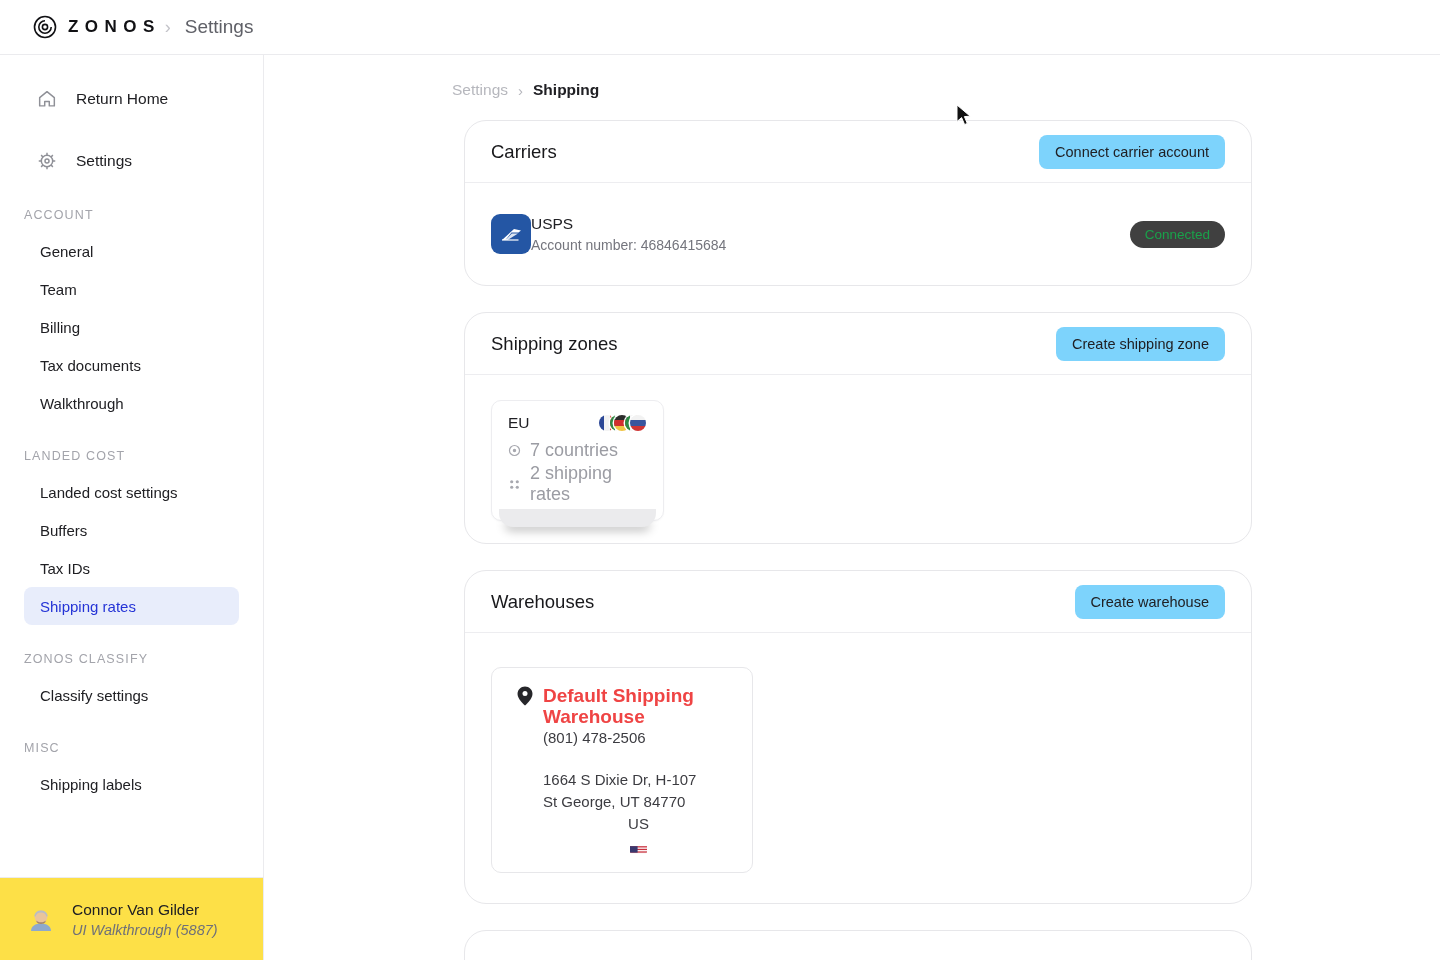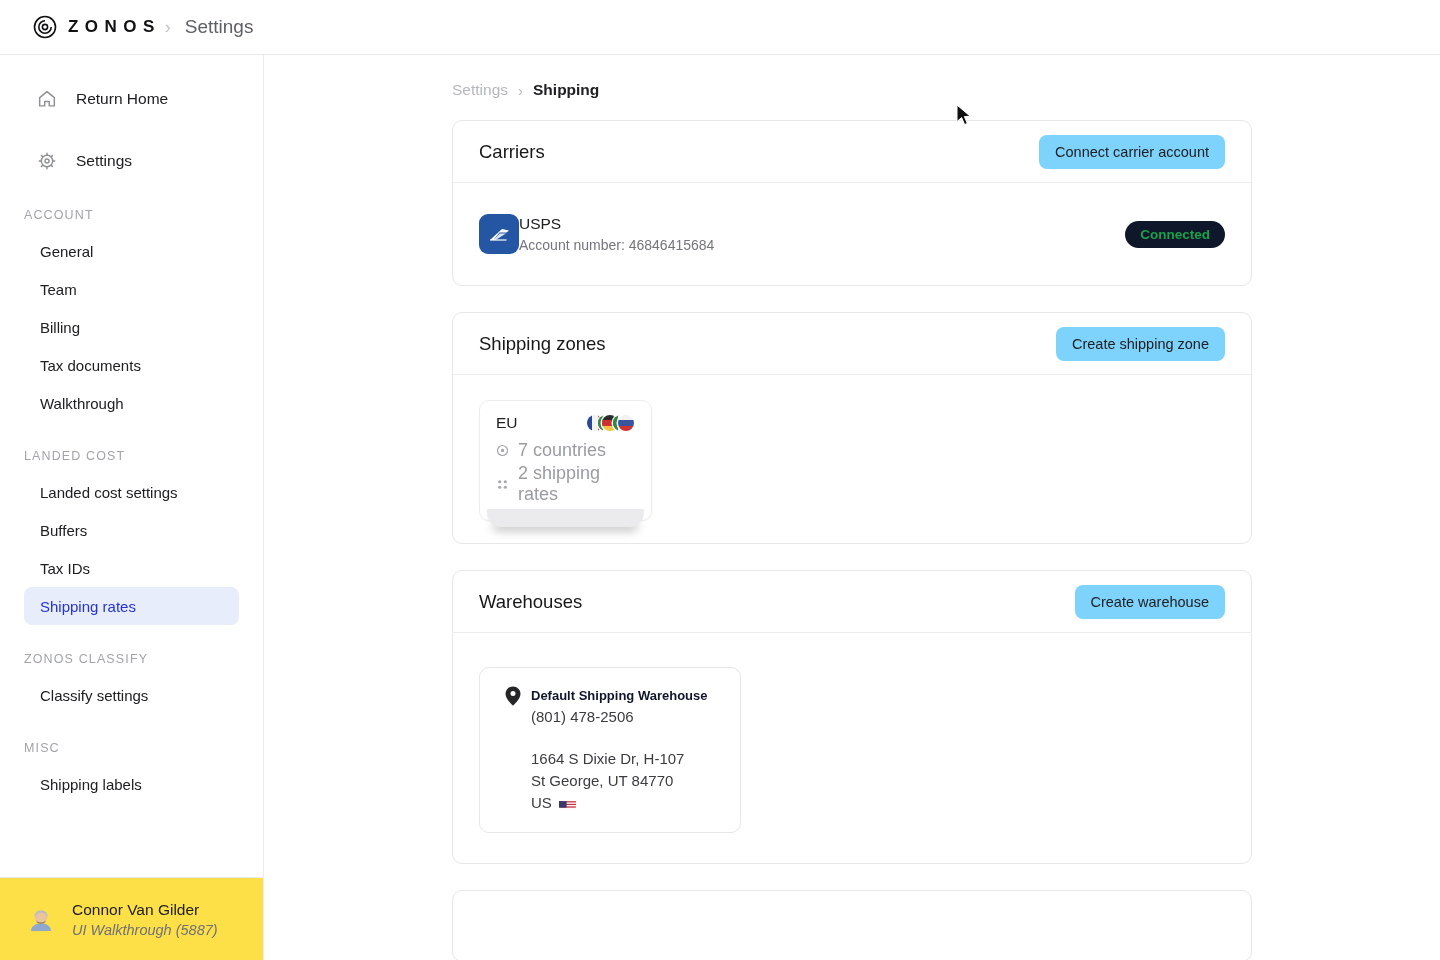--- a/index.html
+++ b/index.html
@@ -40,35 +40,35 @@
   .side-user .uname { font-size:15.5px; color:#202024; }
   .side-user .uorg { font-size:14.5px; color:#6f7078; font-style:italic; margin-top:3px; }
 
   
   .content { width:800px; margin-left:188px; padding-top:26px; }
   .breadcrumb { display:flex; align-items:center; gap:10px; font-size:15.5px; margin-bottom:21px; }
   .breadcrumb .parent { color:#b6b7bd; cursor:pointer; }
   .breadcrumb .sep { color:#b6b7bd; font-size:15px; }
   .breadcrumb .current { color:#202024; font-weight:600; }
 
-  .card { border:1px solid #e7e7ea; border-radius:10px; margin-bottom:26px; background:#fff; }
+  .card { border:1px solid #e7e7ea; border-radius:22px; margin-bottom:26px; background:#fff;margin-left:12px; }
   .card-header { height:62px; display:flex; align-items:center;
     justify-content:space-between; padding:0 26px; border-bottom:1px solid #ededf0; }
   .card-title { font-size:18.5px; color:#18181b; font-weight:500; }
   .btn { background:#7dd3fc; border:none; border-radius:8px; padding:0 16px;
     height:34px; font-size:14.5px; color:#202024; font-family:inherit; cursor:pointer; }
 
   
   .carrier-row { display:flex; align-items:center; padding:31px 26px; cursor:pointer; }
   .carrier-logo { width:40px; height:40px; border-radius:9px; background:#2456a4;
     display:flex; align-items:center; justify-content:center; flex-shrink:0; }
   .carrier-name { font-size:15.5px; color:#202024; }
   .carrier-account { font-size:14px; color:#74757d; margin-top:4px; }
-  .badge-connected { margin-left:auto; background:#0f172a; color:#19a24a;
-    font-size:13.5px; font-weight:700; border-radius:999px; padding:6px 15px; }
+  .badge-connected { margin-left:auto; background:#404040; color:#19a24a;
+    font-size:13.5px; font-weight:400; border-radius:999px; padding:6px 15px; }
 
   
   .zones-body { padding:25px 26px 22px; }
   .zone-card { position:relative; width:173px; background:#fff; border:1px solid #ededf0;
     border-radius:10px; padding:13px 16px 15px; cursor:pointer; z-index:1;
     box-shadow:0 1px 2px rgba(0,0,0,0.03); }
   .zone-stack { position:absolute; left:7px; right:7px; bottom:-7px; height:18px;
     background:#ebebed; border-radius:0 0 14px 14px; z-index:-1;
     box-shadow:0 9px 10px -5px rgba(0,0,0,0.25); }
   .zone-top { display:flex; align-items:center; justify-content:space-between; }
@@ -85,24 +85,24 @@
   .zone-meta-row { display:flex; align-items:center; gap:9px; font-size:18px;
     color:#9b9ca3; line-height:21px; }
   .zone-meta-row .glyph { color:#a7a8af; display:flex; }
 
   
   .wh-body { padding:34px 26px 30px; }
   .wh-card { width:262px; border:1px solid #e7e7ea; border-radius:10px;
     padding:17px 18px 18px 23px; display:grid; grid-template-columns:28px 1fr;
     cursor:pointer; background:#fff; }
   .wh-pin { width:20px; height:22px; color:#26262a; }
-  .wh-name { font-size:13px; font-weight:700; color:#0f172a; line-height:21px; }
+  .wh-name { font-size:19px; font-weight:700; color:#ef4444; line-height:21px; }
   .wh-line { font-size:15px; color:#3c3c41; line-height:22px; }
   .wh-spacer { height:20px; }
-  .wh-country { display:flex; align-items:center; gap:7px; }
+  .wh-country { display:flex; align-items:center; gap:7px;flex-direction:column; }
   .usflag { width:17px; height:12px; border-radius:2px; overflow:hidden; display:inline-block; }
 
   
   .csl-body { padding:30px 26px 40px; text-align:center; }
 
   
   .cursor { position:absolute; left:956px; top:104px; z-index:99; pointer-events:none; }
 </style>
 </head>
 <body>

